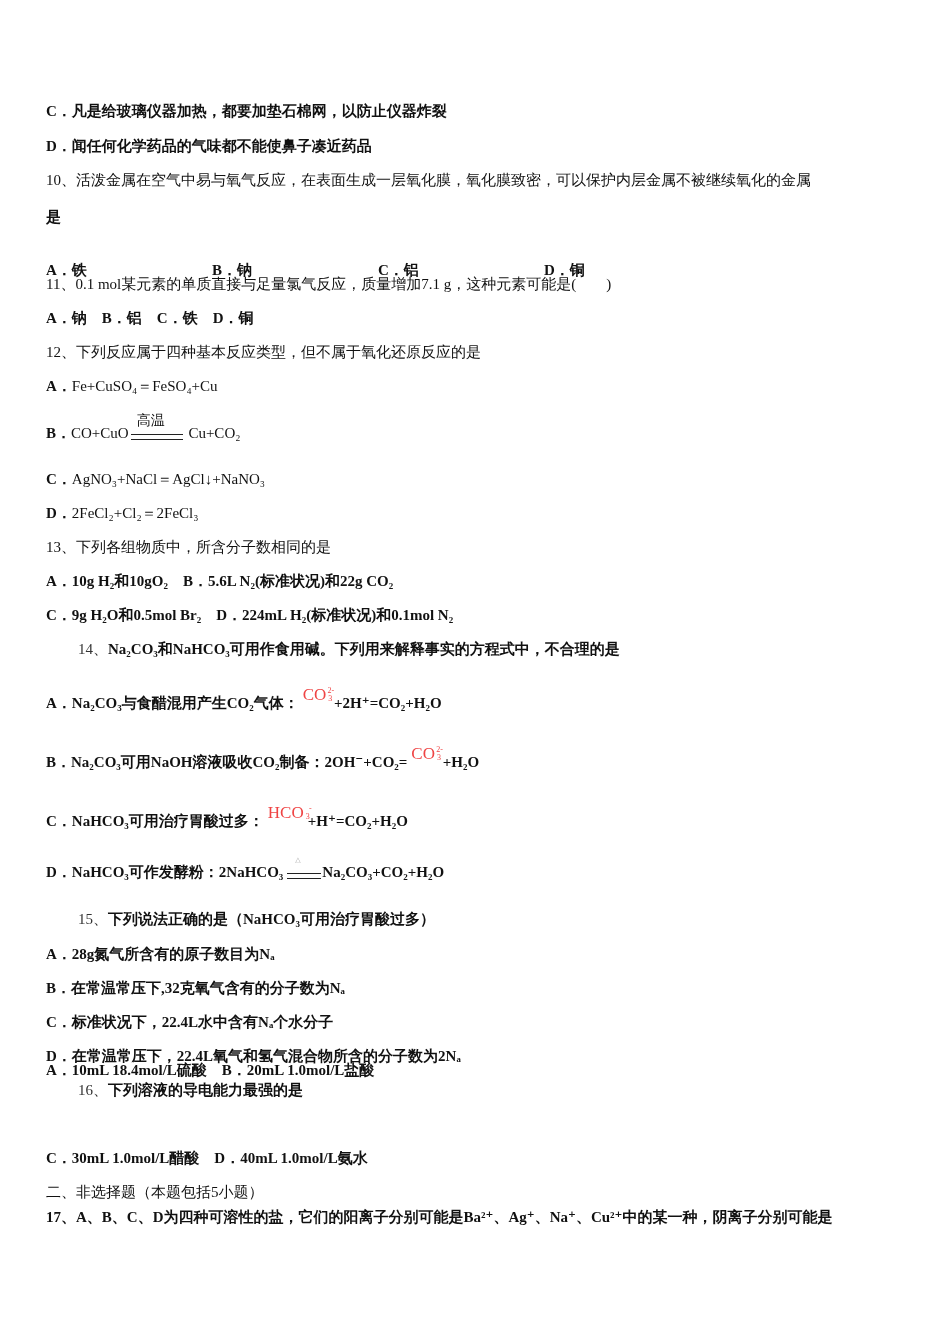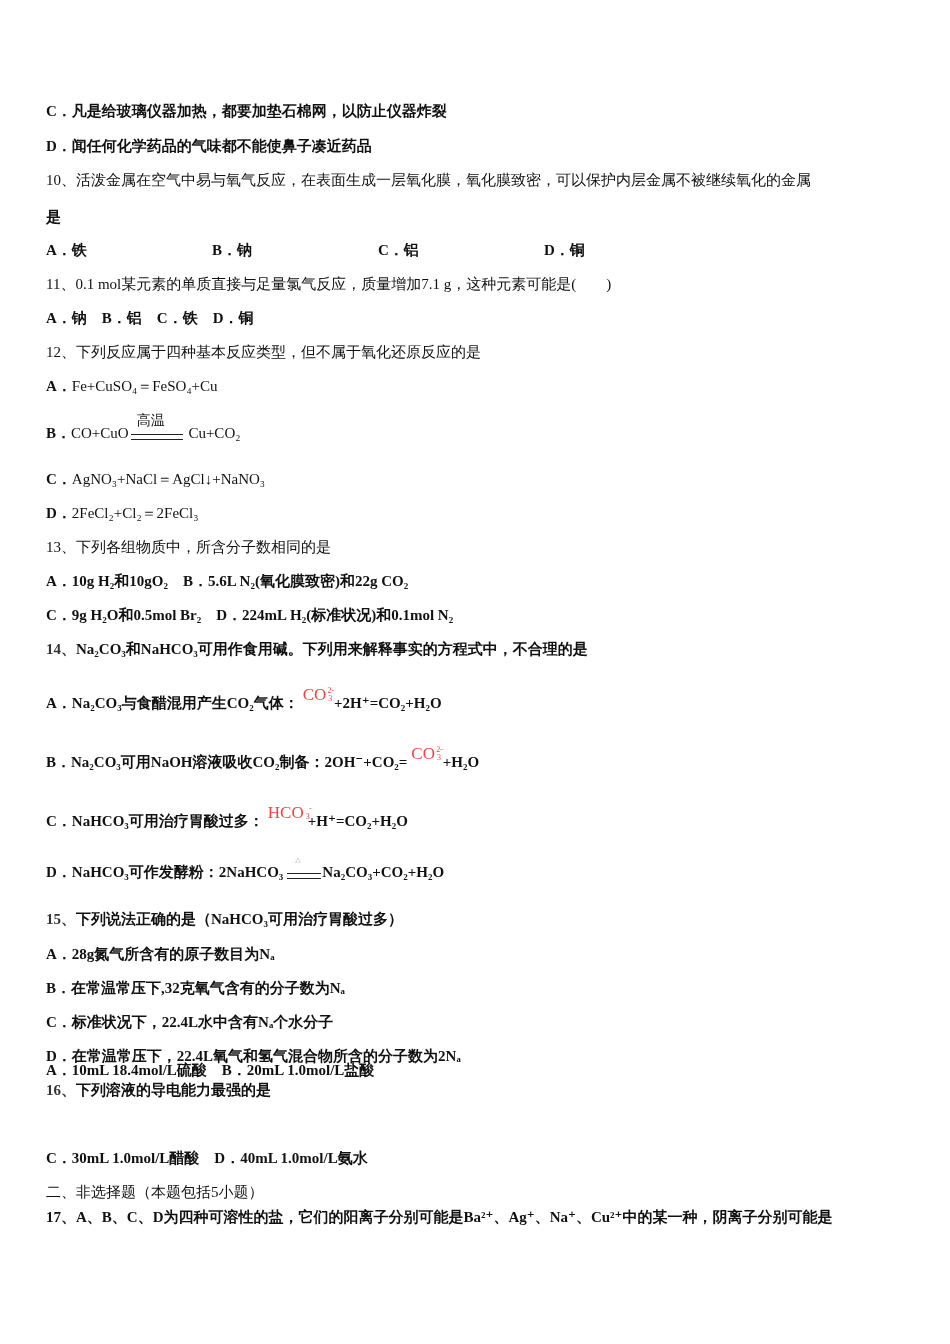--- a/index.html
+++ b/index.html
@@ -1,21 +1,21 @@
 <!DOCTYPE html>
 <html><head>
 <meta charset="utf-8">
 <style>
   html, body { margin: 0; padding: 0; background: #ffffff; }
   body { width: 950px; height: 1344px; position: relative; overflow: hidden;
          font-family: "Liberation Serif", "DejaVu Serif", serif; color: #111; }
   .line { position: absolute; left: 46px; font-size: 15px; line-height: 20px; white-space: nowrap; }
   .b { font-weight: bold; }
-  .num { font-weight: bold; color: #333; }
-  .opt { display: inline-block; }
+  .num { font-weight: normal; color: #333; margin-left: 32px; }
+  .opt { display: inline-block; margin-top: 20px; }
   .ion { display: inline-block; position: relative; color: #ef4444; font-weight: normal; font-size: 17px;
          font-family: "Liberation Serif", serif; vertical-align: 8px; margin: 0 4px; }
   .ion .ch { position: absolute; right: -8px; top: -4px; font-size: 8px; }
   .ion .sb { position: absolute; right: -6px; bottom: -4px; font-size: 8px; }
   .cond { display: inline-block; position: relative; vertical-align: middle; }
   .cond .top { position: absolute; left: 8px; top: -14px; font-size: 14px; font-weight: normal; }
   .cond .eq { display: inline-block; width: 52px; height: 4px; border-top: 1px solid #222; border-bottom: 1px solid #222; margin: 0 2px; }
   .heat { display: inline-block; position: relative; vertical-align: middle; }
   .heat .eq { display: inline-block; width: 34px; height: 4px; border-top: 1px solid #222; border-bottom: 1px solid #222; margin: 0 1px 0 4px; }
   .heat .tick { position: absolute; left: 12px; top: -14px; font-size: 7px; color: #aaa; font-weight: normal; }
@@ -45,21 +45,21 @@
     <span class="b">B．</span><span>CO+CuO</span><span class="cond"><span class="top">高温</span><span class="eq"></span></span> <span>Cu+CO₂</span>
   </div>
   <div class="line" style="top:469px">
     <span class="b">C．</span><span>AgNO₃+NaCl＝AgCl↓+NaNO₃</span>
   </div>
   <div class="line" style="top:503px">
     <span class="b">D．</span><span>2FeCl₂+Cl₂＝2FeCl₃</span>
   </div>
 
   <div class="line" style="top:537px">13、下列各组物质中，所含分子数相同的是</div>
-  <div class="line b" style="top:571px">A．10g H₂和10gO₂　B．5.6L N₂(氧化膜致密)和22g CO₂</div>
+  <div class="line b" style="top:571px">A．10g H₂和10gO₂　B．5.6L N₂(标准状况)和22g CO₂</div>
   <div class="line b" style="top:605px">C．9g H₂O和0.5mol Br₂　D．224mL H₂(标准状况)和0.1mol N₂</div>
 
   <div class="line" style="top:639px">
     <span class="num">14、</span><span class="b">Na₂CO₃和NaHCO₃可用作食用碱。下列用来解释事实的方程式中，不合理的是</span>
   </div>
   <div class="line b" style="top:685px">
     <span>A．Na₂CO₃与食醋混用产生CO₂气体：</span><span class="ion"><span>CO</span><span class="ch">2-</span><span class="sb">3</span></span> <span>+2H⁺=CO₂+H₂O</span>
   </div>
   <div class="line b" style="top:744px">
     <span>B．Na₂CO₃可用NaOH溶液吸收CO₂制备：2OH⁻+CO₂=</span><span class="ion"><span>CO</span><span class="ch">2-</span><span class="sb">3</span></span> <span>+H₂O</span>

